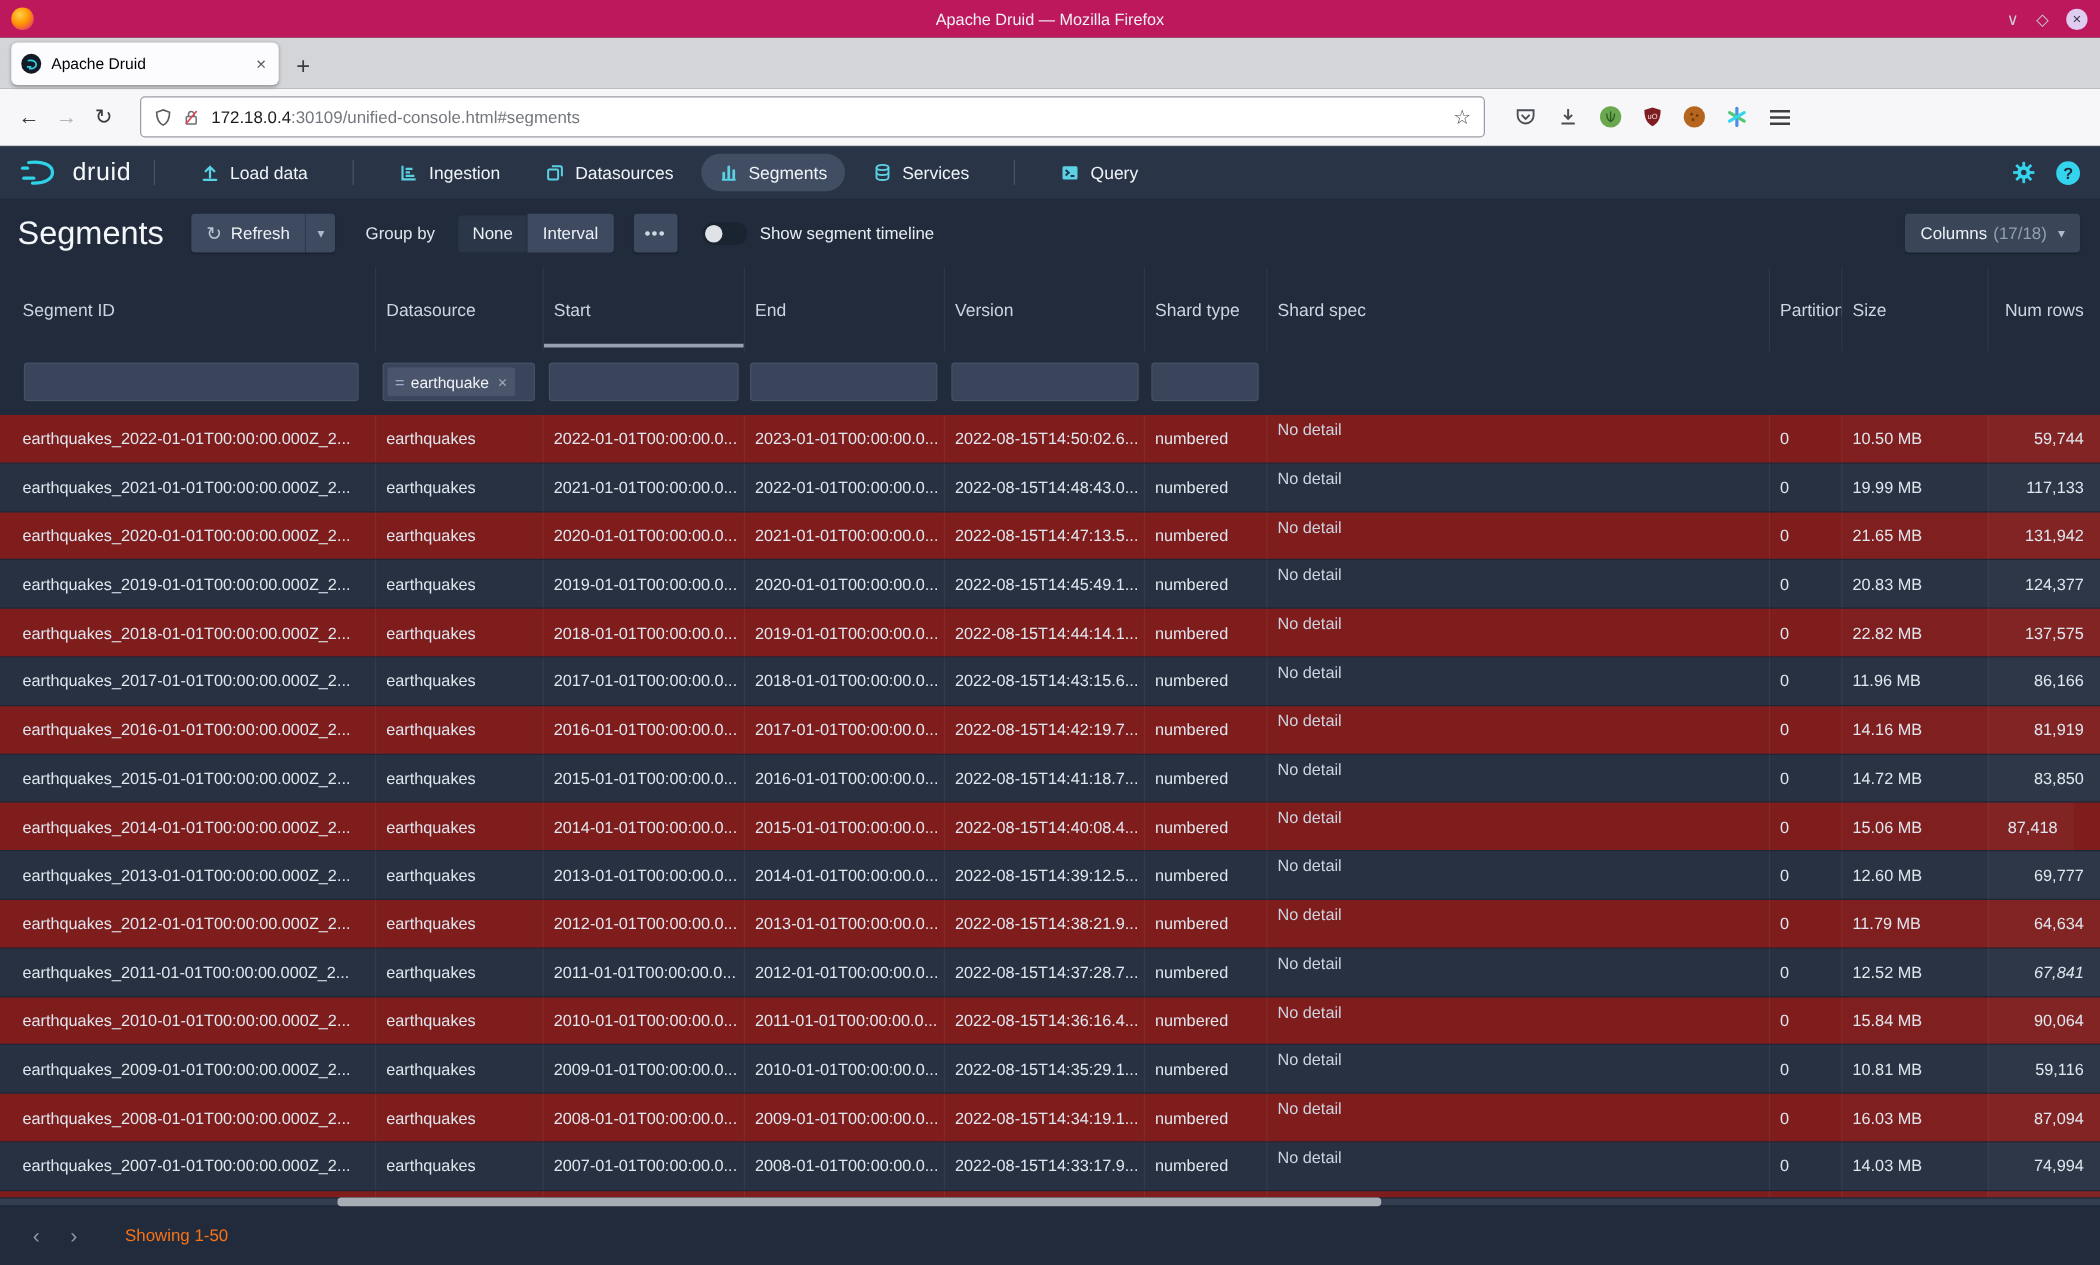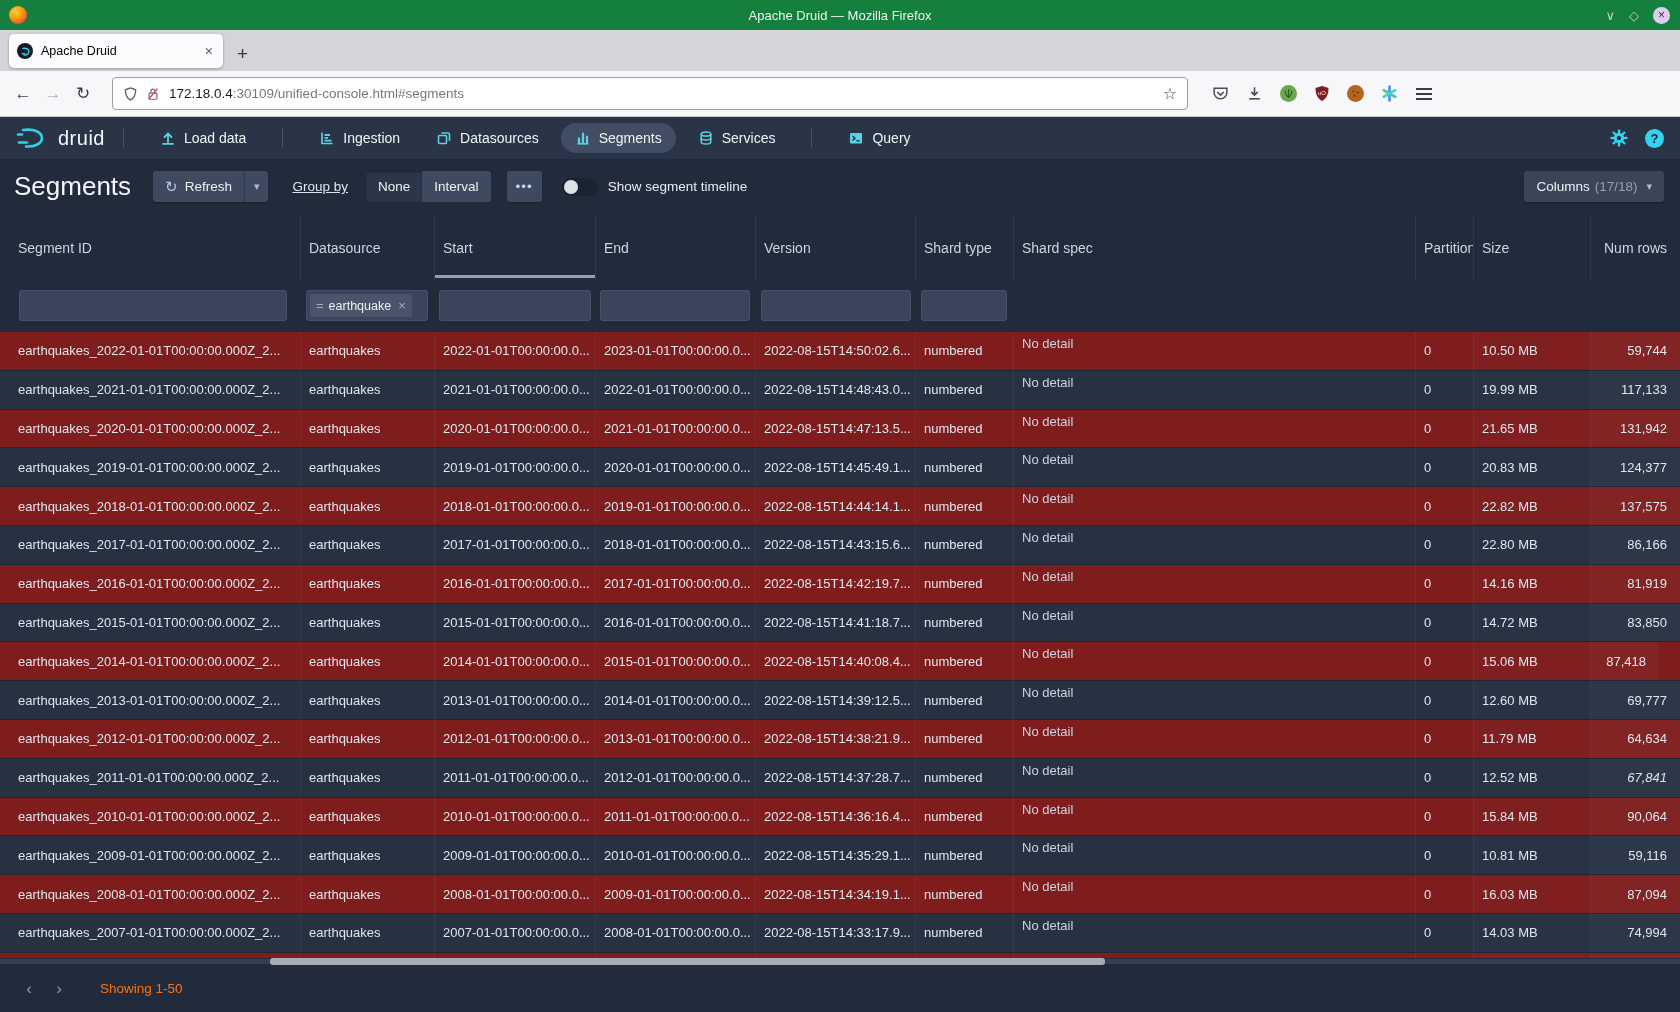--- a/index.html
+++ b/index.html
@@ -1,20 +1,20 @@
 <!DOCTYPE html>
 <html><head>
 <meta charset="utf-8">
 <style>
   * { margin:0; padding:0; box-sizing:border-box; }
   html,body { width:1680px; height:1012px; overflow:hidden; }
   body { font-family:"Liberation Sans","DejaVu Sans",sans-serif; background:#212b3c; }
 
   
-  .titlebar { height:30px; background:#15803d; display:flex; align-items:center; position:relative; }
+  .titlebar { height:30px; background:#be185d; display:flex; align-items:center; position:relative; }
   .ff-logo { width:18px; height:18px; border-radius:50%; margin-left:9px;
     background:radial-gradient(circle at 38% 32%, #ffd24a 0%, #ff9500 45%, #e3396d 85%); }
   .win-title { position:absolute; left:0; right:0; text-align:center; color:#eef0f2; font-size:13px; }
   .win-controls { margin-left:auto; display:flex; align-items:center; gap:14px; padding-right:10px; z-index:2; }
   .win-glyph { color:#c9ccd1; font-size:13px; line-height:1; cursor:default; }
   .win-close { width:17px; height:17px; border-radius:50%; background:#decdf0; color:#3a3546;
     font-size:12px; display:flex; align-items:center; justify-content:center; }
 
   .tabbar { height:41px; background:#d4d5d9; display:flex; align-items:flex-end; }
   .tab { width:214px; height:34px; margin:0 0 3px 9px; background:#fcfcfe; border-radius:5px;
@@ -54,21 +54,21 @@
 
   
   .view-header { height:55px; display:flex; align-items:center; }
   .view-title { color:#f4f7fa; font-size:26px; font-weight:400; margin-left:14px; }
   .btn { background:#3e4a60; color:#edf1f6; font-size:13.5px; height:31px; display:inline-flex;
     align-items:center; padding:0 12px; border-radius:3px; box-shadow:0 1px 1px rgba(0,0,0,.25); cursor:pointer; }
   .btn .bicon { margin-right:7px; font-size:15px; color:#b9c6d6; }
   .split { display:flex; margin-left:22px; }
   .split .btn.main { border-radius:3px 0 0 3px; }
   .split .btn.caret { border-radius:0 3px 3px 0; border-left:1px solid #2e3950; padding:0 9px; color:#aeb9c9; font-size:11px; }
-  .groupby-label { color:#dfe5ec; font-size:13.5px; margin-left:24px;text-decoration:underline; }
+  .groupby-label { color:#dfe5ec; font-size:13.5px; margin-left:24px; }
   .btn-group { display:flex; margin-left:18px; }
   .btn-group .btn { border-radius:0; box-shadow:none; }
   .btn-group .btn:first-child { border-radius:3px 0 0 3px; }
   .btn-group .btn:last-child { border-radius:0 3px 3px 0; }
   .btn.pressed { background:#2b3649; box-shadow:inset 0 1px 2px rgba(0,0,0,.3); }
   .btn.more { margin-left:16px; padding:0 9px; letter-spacing:1px; color:#cfd8e3; }
   .switch { width:36px; height:18px; border-radius:9px; background:#1a2330; margin-left:20px; position:relative; cursor:pointer; }
   .switch .knob { width:14px; height:14px; border-radius:50%; background:#dfe3e8; position:absolute; top:2px; left:2px; }
   .switch-label { color:#e8edf3; font-size:13.5px; margin-left:10px; }
   .columns-btn { margin-left:auto; margin-right:16px; background:#3a4558; }
@@ -419,21 +419,21 @@
     </div>
     <div class="tr">
       <div class="td" style="width: 300px;">earthquakes_2017-01-01T00:00:00.000Z_2...</div>
       <div class="td" style="width: 134px;">earthquakes</div>
       <div class="td" style="width: 161px;">2017-01-01T00:00:00.0...</div>
       <div class="td" style="width: 160px;">2018-01-01T00:00:00.0...</div>
       <div class="td" style="width: 160px;">2022-08-15T14:43:15.6...</div>
       <div class="td" style="width: 98px;">numbered</div>
       <div class="td top" style="width: 402px;">No detail</div>
       <div class="td" style="width: 58px;">0</div>
-      <div class="td lighter1" style="width: 117px;">22.80 MB</div>
+      <div class="td lighter1" style="width: 117px;">11.96 MB</div>
       <div class="td right lighter2" style="width: 90px;">86,166</div>
     </div>
     <div class="tr">
       <div class="td" style="width: 300px;">earthquakes_2016-01-01T00:00:00.000Z_2...</div>
       <div class="td" style="width: 134px;">earthquakes</div>
       <div class="td" style="width: 161px;">2016-01-01T00:00:00.0...</div>
       <div class="td" style="width: 160px;">2017-01-01T00:00:00.0...</div>
       <div class="td" style="width: 160px;">2022-08-15T14:42:19.7...</div>
       <div class="td" style="width: 98px;">numbered</div>
       <div class="td top" style="width: 402px;">No detail</div>

